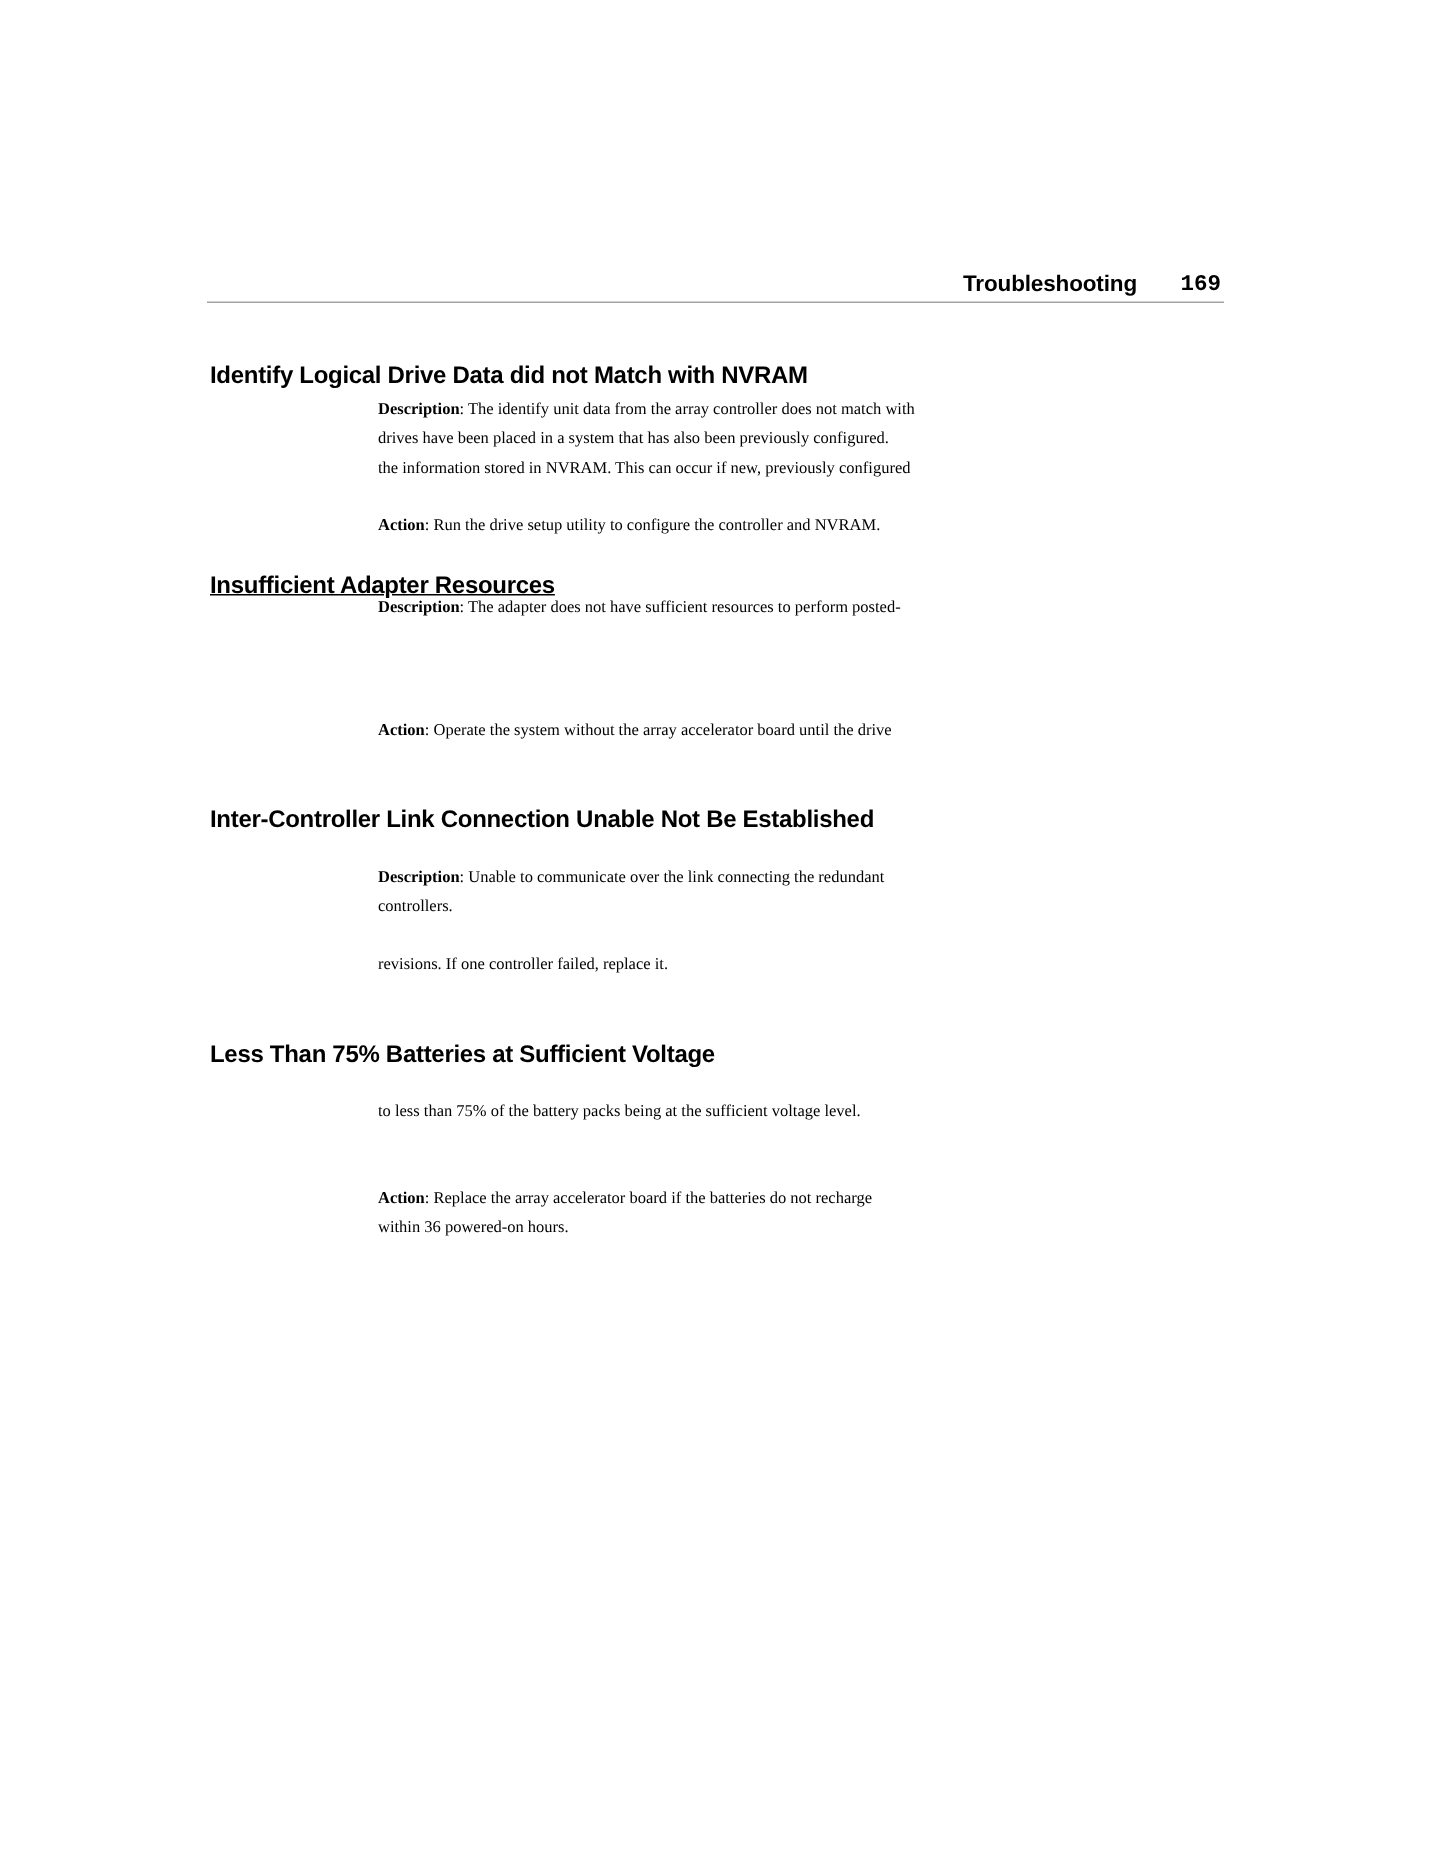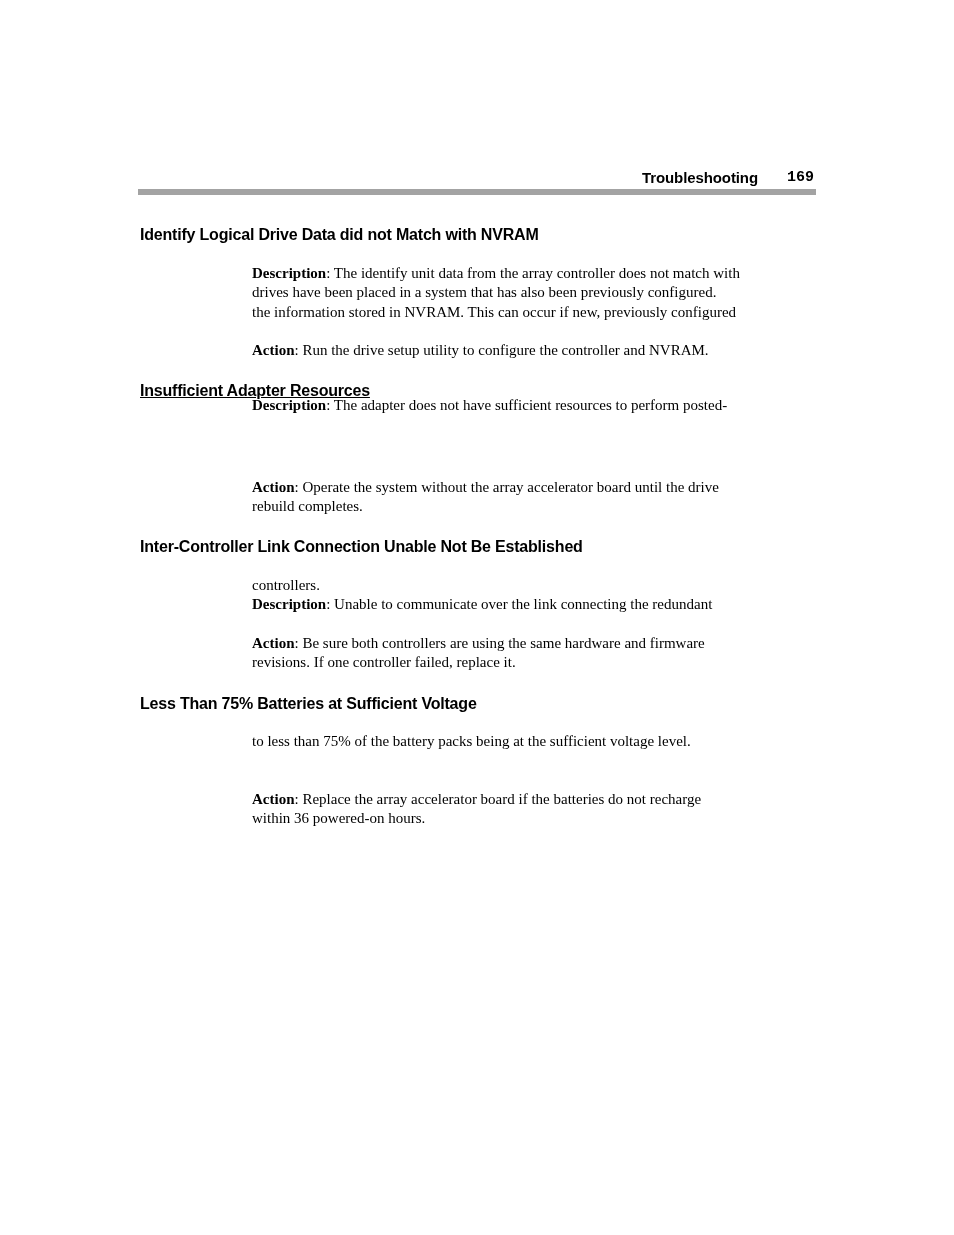--- a/index.html
+++ b/index.html
@@ -10,24 +10,24 @@
     body {
       width: 954px;
       height: 1235px;
       position: relative;
       overflow: hidden;
       color: #000000;
     }
     .header {
       position: absolute;
       left: 138px;
-      top: 168px;
+      top: 180px;
       width: 678px;
       height: 21px;
-      border-bottom: 6px solid #a3a3a3;
+      border-bottom: 1px solid #a3a3a3;
     }
     .header-title {
       position: absolute;
       right: 58px;
       top: 1px;
       font-family: "Liberation Sans", sans-serif;
       font-weight: bold;
       font-size: 15px;
       letter-spacing: -0.1px;
     }
@@ -47,66 +47,64 @@
       font-size: 16px;
       letter-spacing: -0.2px;
       white-space: nowrap;
       margin: 0;
     }
     .para {
       position: absolute;
       left: 252px;
       width: 570px;
       font-family: "Liberation Serif", serif;
-      font-size: 15px;
+      font-size: 11px;
       line-height: 19.3px;
       margin: 0;
     }
     .para .line {
       display: block;
       white-space: nowrap;
     }
     .para .label {
       font-weight: bold;
     }
   </style>
 </head>
 <body>
 
 <div class="header">
   <span class="header-title">Troubleshooting</span>
   <span class="header-page">169</span>
 </div>
 
-<h2 class="section-heading" style="top:226px;">Identify Logical Drive Data did not Match with NVRAM</h2>
+<h2 class="section-heading" style="top:242px;">Identify Logical Drive Data did not Match with NVRAM</h2>
 <p class="para" style="top:264px;">
   <span class="line"><span class="label">Description</span><span>: The identify unit data from the array controller does not match with</span></span>
   <span class="line">drives have been placed in a system that has also been previously configured.</span>
   <span class="line">the information stored in NVRAM. This can occur if new, previously configured</span>
 </p>
 <p class="para" style="top:341px;">
   <span class="line"><span class="label">Action</span><span>: Run the drive setup utility to configure the controller and NVRAM.</span></span>
 </p>
 
 <h2 class="section-heading" style="top:382px;text-decoration:underline;">Insufficient Adapter Resources</h2>
 <p class="para" style="top:396px;">
   <span class="line"><span class="label">Description</span><span>: The adapter does not have sufficient resources to perform posted-</span></span>
 </p>
 <p class="para" style="top:478px;">
   <span class="line"><span class="label">Action</span><span>: Operate the system without the array accelerator board until the drive</span></span>
-  <span class="line">rebuild completes.</span>
 </p>
 
 <h2 class="section-heading" style="top:538px;">Inter-Controller Link Connection Unable Not Be Established</h2>
 <p class="para" style="top:576px;">
+  <span class="line"><span class="label">Description</span><span>: Unable to communicate over the link connecting the redundant</span></span>
   <span class="line">controllers.</span>
-  <span class="line"><span class="label">Description</span><span>: Unable to communicate over the link connecting the redundant</span></span>
 </p>
 <p class="para" style="top:634px;">
-  <span class="line"><span class="label">Action</span><span>: Be sure both controllers are using the same hardware and firmware</span></span>
   <span class="line">revisions. If one controller failed, replace it.</span>
 </p>
 
 <h2 class="section-heading" style="top:695px;">Less Than 75% Batteries at Sufficient Voltage</h2>
 <p class="para" style="top:732px;">
   <span class="line">to less than 75% of the battery packs being at the sufficient voltage level.</span>
 </p>
 <p class="para" style="top:790px;">
   <span class="line"><span class="label">Action</span><span>: Replace the array accelerator board if the batteries do not recharge</span></span>
   <span class="line">within 36 powered-on hours.</span>

